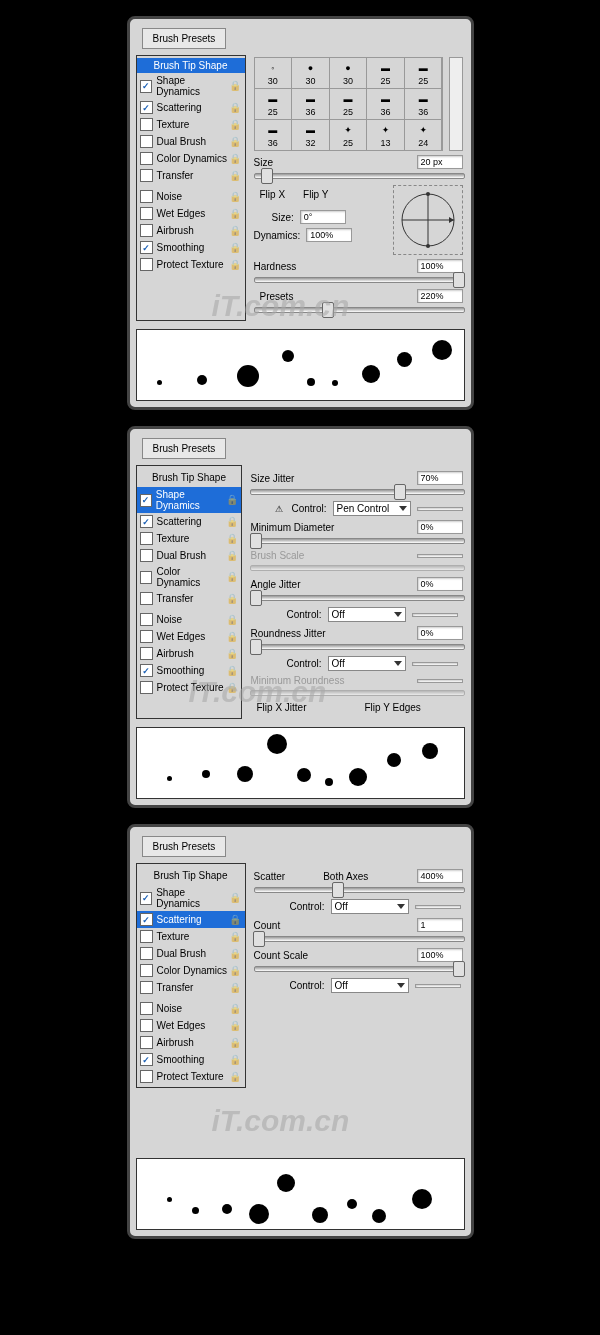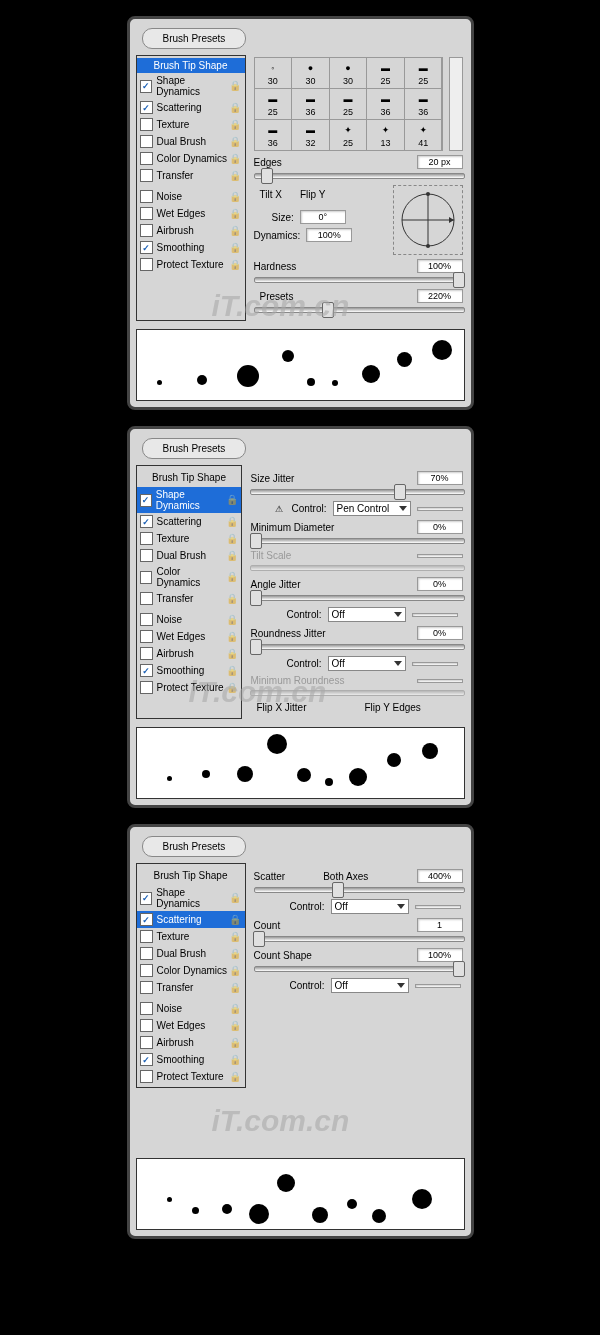--- a/index.html
+++ b/index.html
@@ -1,35 +1,35 @@
 <!DOCTYPE html>
 <html><head>
 <meta charset="utf-8">
 <style>
 body{margin:0;background:#000;font-family:Tahoma,Arial,sans-serif;font-size:10px;color:#000}
 .panel{width:329px;margin:16px auto;background:#d6d6d6;border:3px solid #444;border-radius:8px;padding:6px}
-.btn{display:inline-block;background:#e8e8e8;border:1px solid #888;border-radius:10px;padding:4px 20px;font-size:10px;margin:3px 6px 6px}
+.btn{display:inline-block;background:#e8e8e8;border:1px solid #888;border-radius:0;padding:4px 10px;font-size:10px;margin:3px 6px 6px}
 .flex{display:flex;gap:6px}
 .sidebar{width:108px;background:#d6d6d6;border:1px solid #333;padding:2px 0}
 .row{display:flex;align-items:center;padding:2px 3px;font-size:10px}
 .row .cb{width:11px;height:11px;background:#fff;border:1px solid #666;margin-right:4px;cursor:pointer;display:flex;align-items:center;justify-content:center}
 .row .cb.checked::after{content:"✓";color:#1a5fb4;font-size:9px;font-weight:bold}
 .row .lock{width:12px;height:12px;margin-left:auto;opacity:.5}
 .row.sel{background:#1e6dd8;color:#fff}
 .row.header{font-size:10px;text-align:center;justify-content:center;padding:4px 0}
 .row.headsel{background:#1e6dd8;color:#fff;justify-content:center}
 .main{flex:1;padding:2px}
 .thumbs{display:grid;grid-template-columns:repeat(5,1fr);gap:1px;border:1px solid #999;background:#999}
 .th{background:#d6d6d6;text-align:center;padding:2px 0;font-size:9px}
 .th .ic{height:16px;display:flex;align-items:center;justify-content:center}
 .scroll{width:12px;background:#eee;border:1px solid #999}
 .lbl{font-size:10px}
 .slider{width:100%;height:4px;background:linear-gradient(#999,#fff);border:1px solid #888;border-radius:2px;position:relative;margin:3px 0 6px}
 .slider .hnd{position:absolute;width:10px;height:14px;background:#e0e0e0;border:1px solid #666;border-radius:2px;top:-6px;transform:translateX(-50%)}
-.val{background:#fff;border:1px solid #999;box-shadow:inset 1px 1px 2px rgba(0,0,0,.2);padding:1px 3px;font-size:9px;text-align:center;min-width:38px;display:inline-block}
+.val{background:#fff;border:1px solid #999;box-shadow:inset 1px 1px 2px rgba(0,0,0,.2);padding:1px 3px;font-size:9px;text-align:left;min-width:38px;display:inline-block}
 .fldrow{display:flex;align-items:center;gap:6px;margin:4px 0}
 .angbox{width:68px;height:68px;border:1px dashed #888;display:flex;align-items:center;justify-content:center}
 .preview{height:70px;background:#fff;margin-top:8px;border:1px solid #333;position:relative;overflow:hidden}
 .dot{position:absolute;background:#000;border-radius:50%}
 .sel2{background:#fff;border:1px solid #888;padding:1px 3px;font-size:10px;min-width:70px;display:inline-flex;justify-content:space-between;align-items:center}
 .tri{width:0;height:0;border-left:4px solid transparent;border-right:4px solid transparent;border-top:5px solid #333}
 .warn{width:13px;height:11px;display:inline-flex;align-items:center;justify-content:center;font-size:9px}
 .faded{color:#999}
 .water{position:relative}
 .wm{position:absolute;font-size:30px;color:#aaa;font-weight:bold;font-style:italic;pointer-events:none;opacity:.6}
@@ -111,37 +111,37 @@
      <div class="th"><div class="ic">▬</div><span>25</span></div>
      <div class="th"><div class="ic">▬</div><span>25</span></div>
      <div class="th"><div class="ic">▬</div><span>36</span></div>
      <div class="th"><div class="ic">▬</div><span>25</span></div>
      <div class="th"><div class="ic">▬</div><span>36</span></div>
      <div class="th"><div class="ic">▬</div><span>36</span></div>
      <div class="th"><div class="ic">▬</div><span>36</span></div>
      <div class="th"><div class="ic">▬</div><span>32</span></div>
      <div class="th"><div class="ic">✦</div><span>25</span></div>
      <div class="th"><div class="ic">✦</div><span>13</span></div>
-     <div class="th"><div class="ic">✦</div><span>41</span></div>
+     <div class="th"><div class="ic">✦</div><span>24</span></div>
     </div>
     <div class="scroll"></div>
    </div>
    <div class="fldrow">
-          <span class="lbl">Edges</span>
+          <span class="lbl">Size</span>
           <span style="flex:1"></span>
           <span class="val">20 px</span>
         </div>
    <div class="slider">
           <div class="hnd" style="left:6%"></div>
         </div>
    <div class="flex">
     <div style="flex:1">
      <div class="fldrow">
               <span class="cb"></span>
-              <span>Tilt X</span>
+              <span>Flip X</span>
               <span class="cb" style="margin-left:6px"></span>
               <span>Flip Y</span>
             </div>
      <div class="fldrow" style="margin-top:10px">
               <span style="width:12px"></span>
               <span>Size:</span>
               <span class="val">0°</span>
             </div>
      <div class="fldrow">
               <span>Dynamics:</span>
@@ -277,21 +277,21 @@
         </div>
    <div class="fldrow">
           <span>Minimum Diameter</span>
           <span style="flex:1"></span>
           <span class="val">0%</span>
         </div>
    <div class="slider">
           <div class="hnd" style="left:2%"></div>
         </div>
    <div class="fldrow faded">
-          <span>Tilt Scale</span>
+          <span>Brush Scale</span>
           <span style="flex:1"></span>
           <span class="val"></span>
         </div>
    <div class="slider" style="opacity:.5"></div>
    <div class="fldrow">
           <span>Angle Jitter</span>
           <span style="flex:1"></span>
           <span class="val">0%</span>
         </div>
    <div class="slider">
@@ -439,21 +439,21 @@
         </div>
    <div class="fldrow">
           <span>Count</span>
           <span style="flex:1"></span>
           <span class="val">1</span>
         </div>
    <div class="slider">
           <div class="hnd" style="left:2%"></div>
         </div>
    <div class="fldrow">
-          <span>Count Shape</span>
+          <span>Count Scale</span>
           <span style="flex:1"></span>
           <span class="val">100%</span>
         </div>
    <div class="slider">
           <div class="hnd" style="left:98%"></div>
         </div>
    <div class="fldrow">
           <span style="width:30px"></span>
           <span>Control:</span>
           <span class="sel2">

